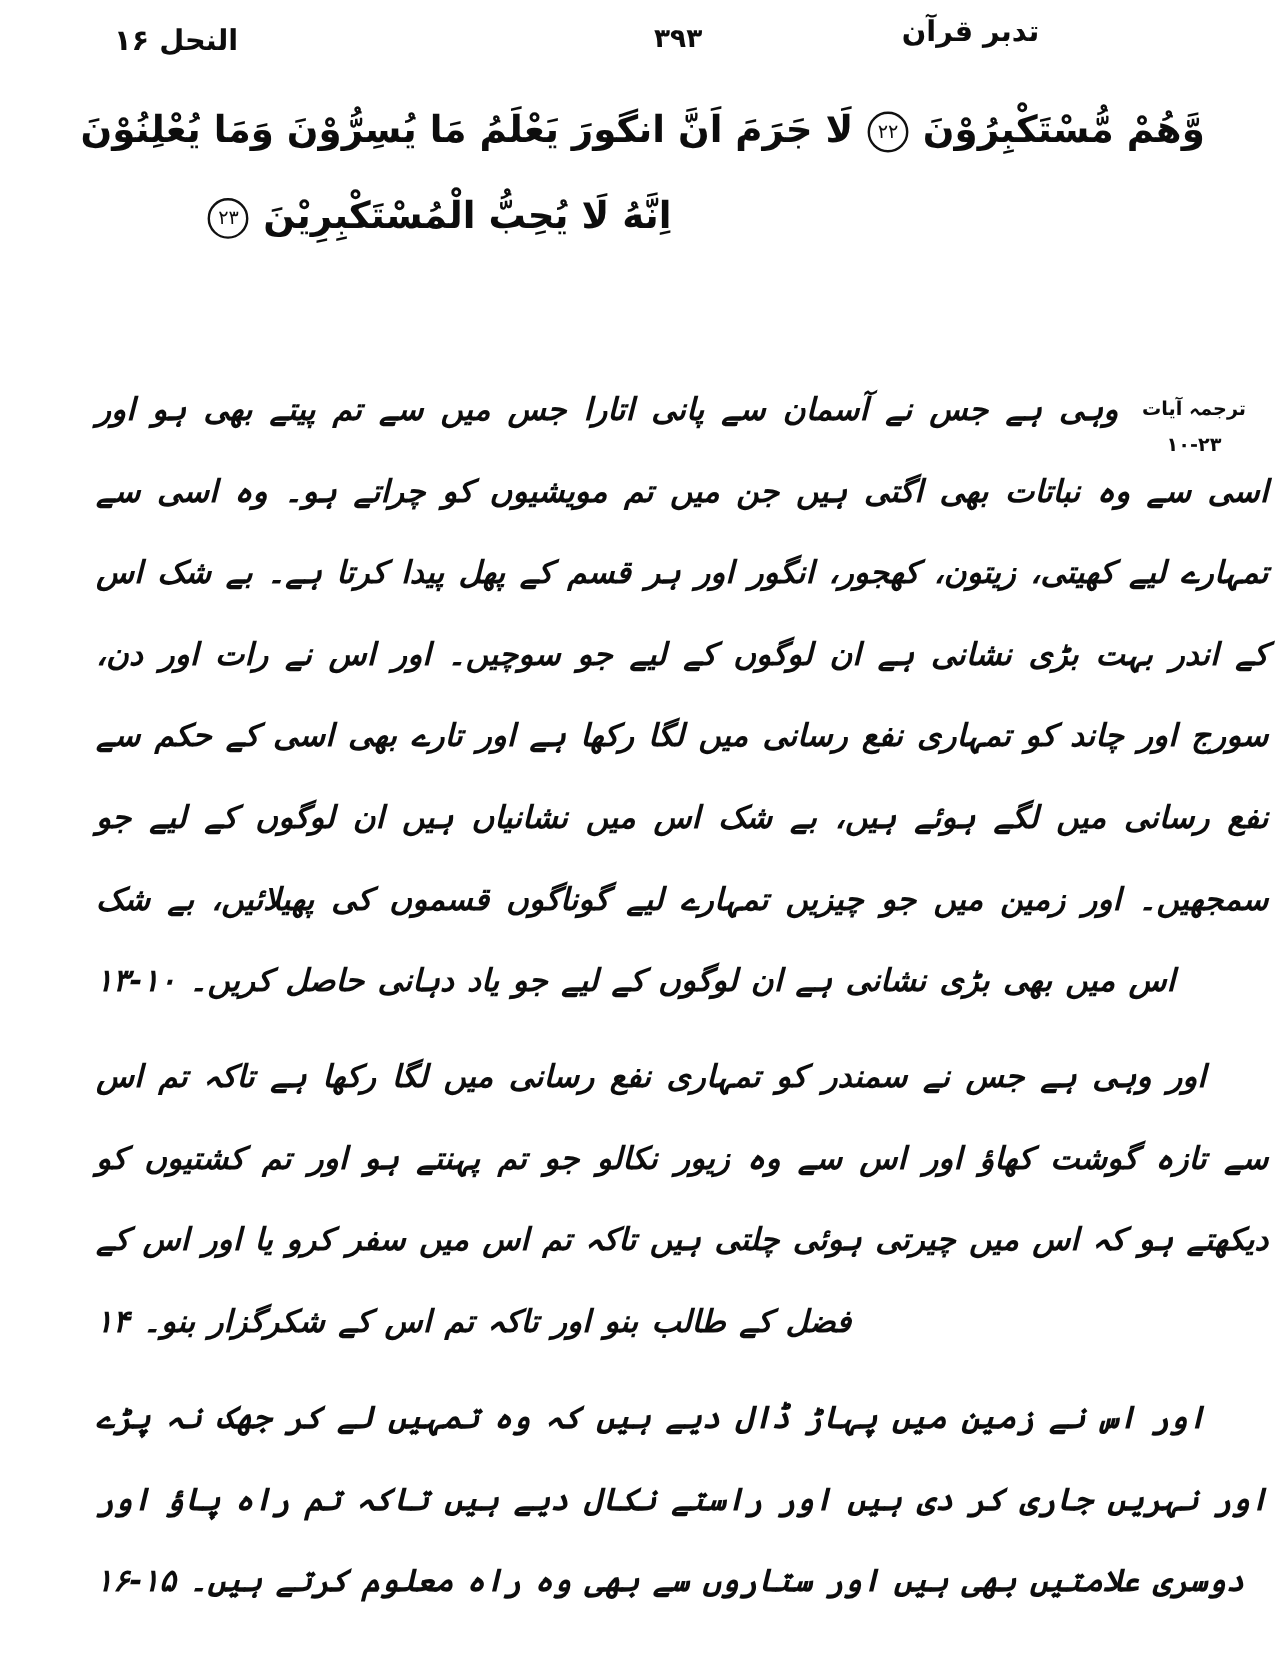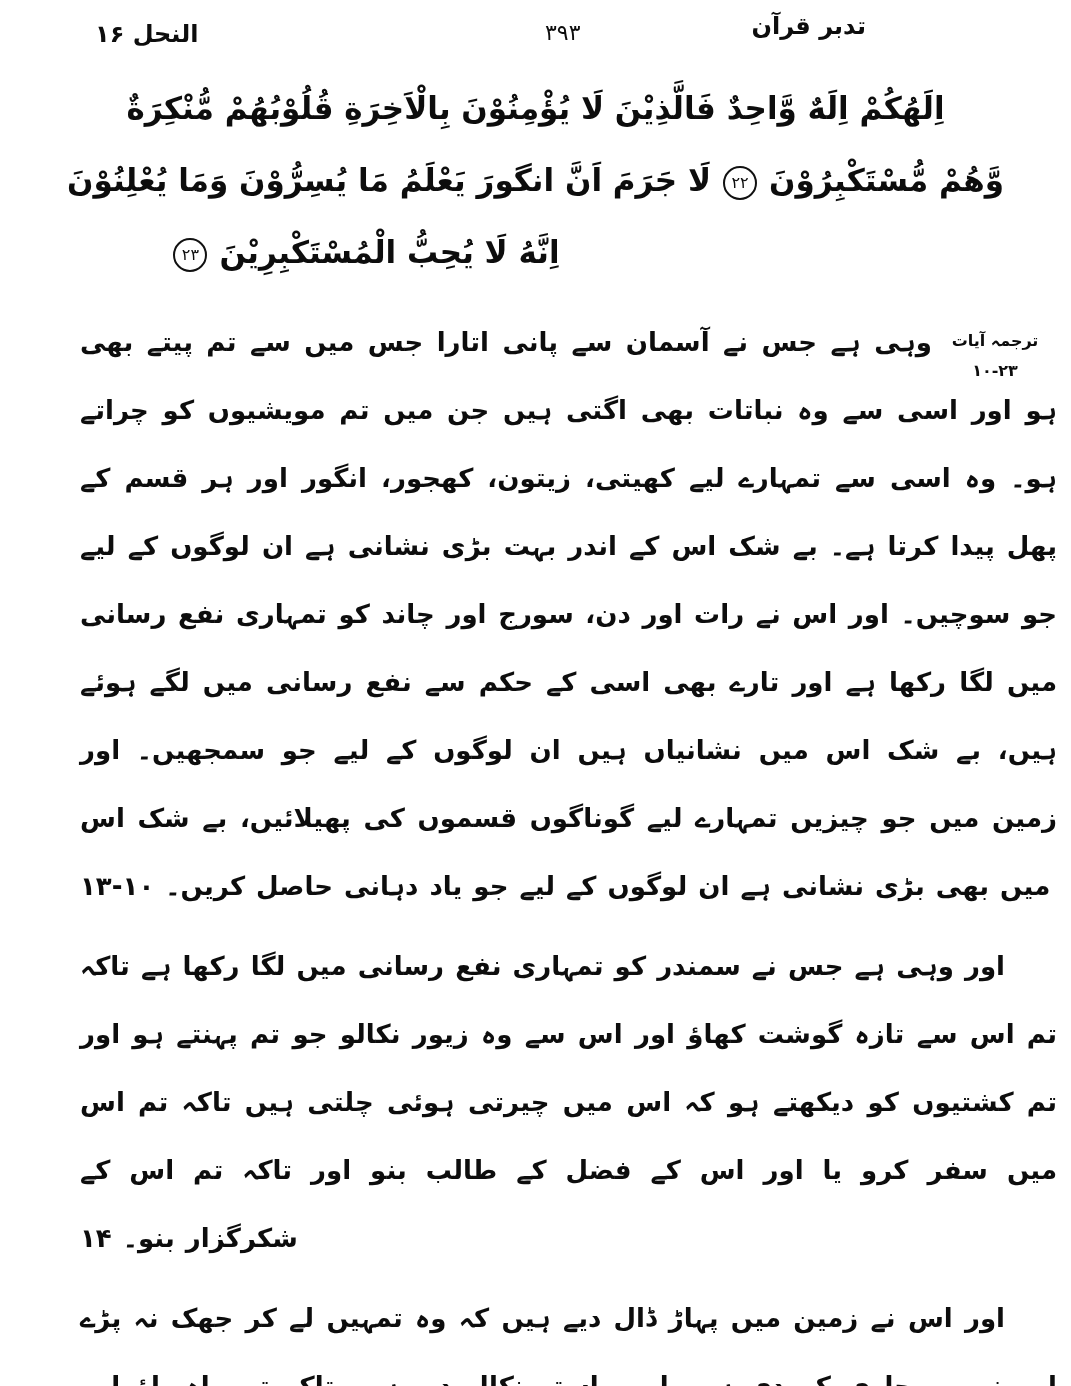--- a/index.html
+++ b/index.html
@@ -18,21 +18,21 @@
   }
 
   
   .header { position: absolute; top: 0; left: 0; right: 0; height: 60px; }
   .book-title {
     position: absolute; top: 12px; right: 205px;
     font-size: 24px; font-weight: bold;
   }
   .page-number {
     position: absolute; top: 20px; left: 545px;
-    font-size: 22px; font-weight: normal; letter-spacing: 2px; text-align: center;
+    font-size: 22px; font-weight: bold; letter-spacing: 2px; text-align: center;
   }
   .surah-ref {
     position: absolute; top: 20px; left: 95px;
     font-size: 24px; font-weight: bold; text-align: center;
   }
 
   
   .quran-block {
     position: absolute; top: 72px; right: 60px; left: 60px;
     text-align: center;
@@ -64,40 +64,38 @@
     direction: rtl;
   }
   .urdu-para {
     font-size: 26px; font-weight: bold;
     line-height: 68px;
     text-align: justify;
     text-align-last: left;   
     direction: rtl;
     margin-bottom: 12px;
     word-spacing: 2px;
+    font-style: italic;
   }
   .urdu-para.p1 { text-indent: 125px; }
   .urdu-para.p2 { text-indent: 52px; }
   .urdu-para.p3 { text-indent: 52px; }
 </style>
 </head>
 <body>
 
 <div class="page">
 
   <div class="header">
     <span class="book-title">تدبر قرآن</span>
     <span class="page-number">۳۹۳</span>
     <span class="surah-ref">النحل ۱۶</span>
   </div>
 
   <div class="quran-block">
-    <div class="quran-line">
-      <span>اِلَهُكُمْ اِلَهٌ وَّاحِدٌ فَالَّذِيْنَ لَا يُؤْمِنُوْنَ بِالْاَخِرَةِ قُلُوْبُهُمْ مُّنْكِرَةٌ</span>
-    </div>
     <div class="quran-line">
       <span>وَّهُمْ مُّسْتَكْبِرُوْنَ</span><span class="ayah-marker">۲۲</span><span>لَا جَرَمَ اَنَّ انگورَ يَعْلَمُ مَا يُسِرُّوْنَ وَمَا يُعْلِنُوْنَ</span>
     </div>
     <div class="quran-line shifted">
       <span>اِنَّهُ لَا يُحِبُّ الْمُسْتَكْبِرِيْنَ</span><span class="ayah-marker">۲۳</span>
     </div>
   </div>
 
   <div class="margin-note">
     <div>ترجمہ آیات</div>

